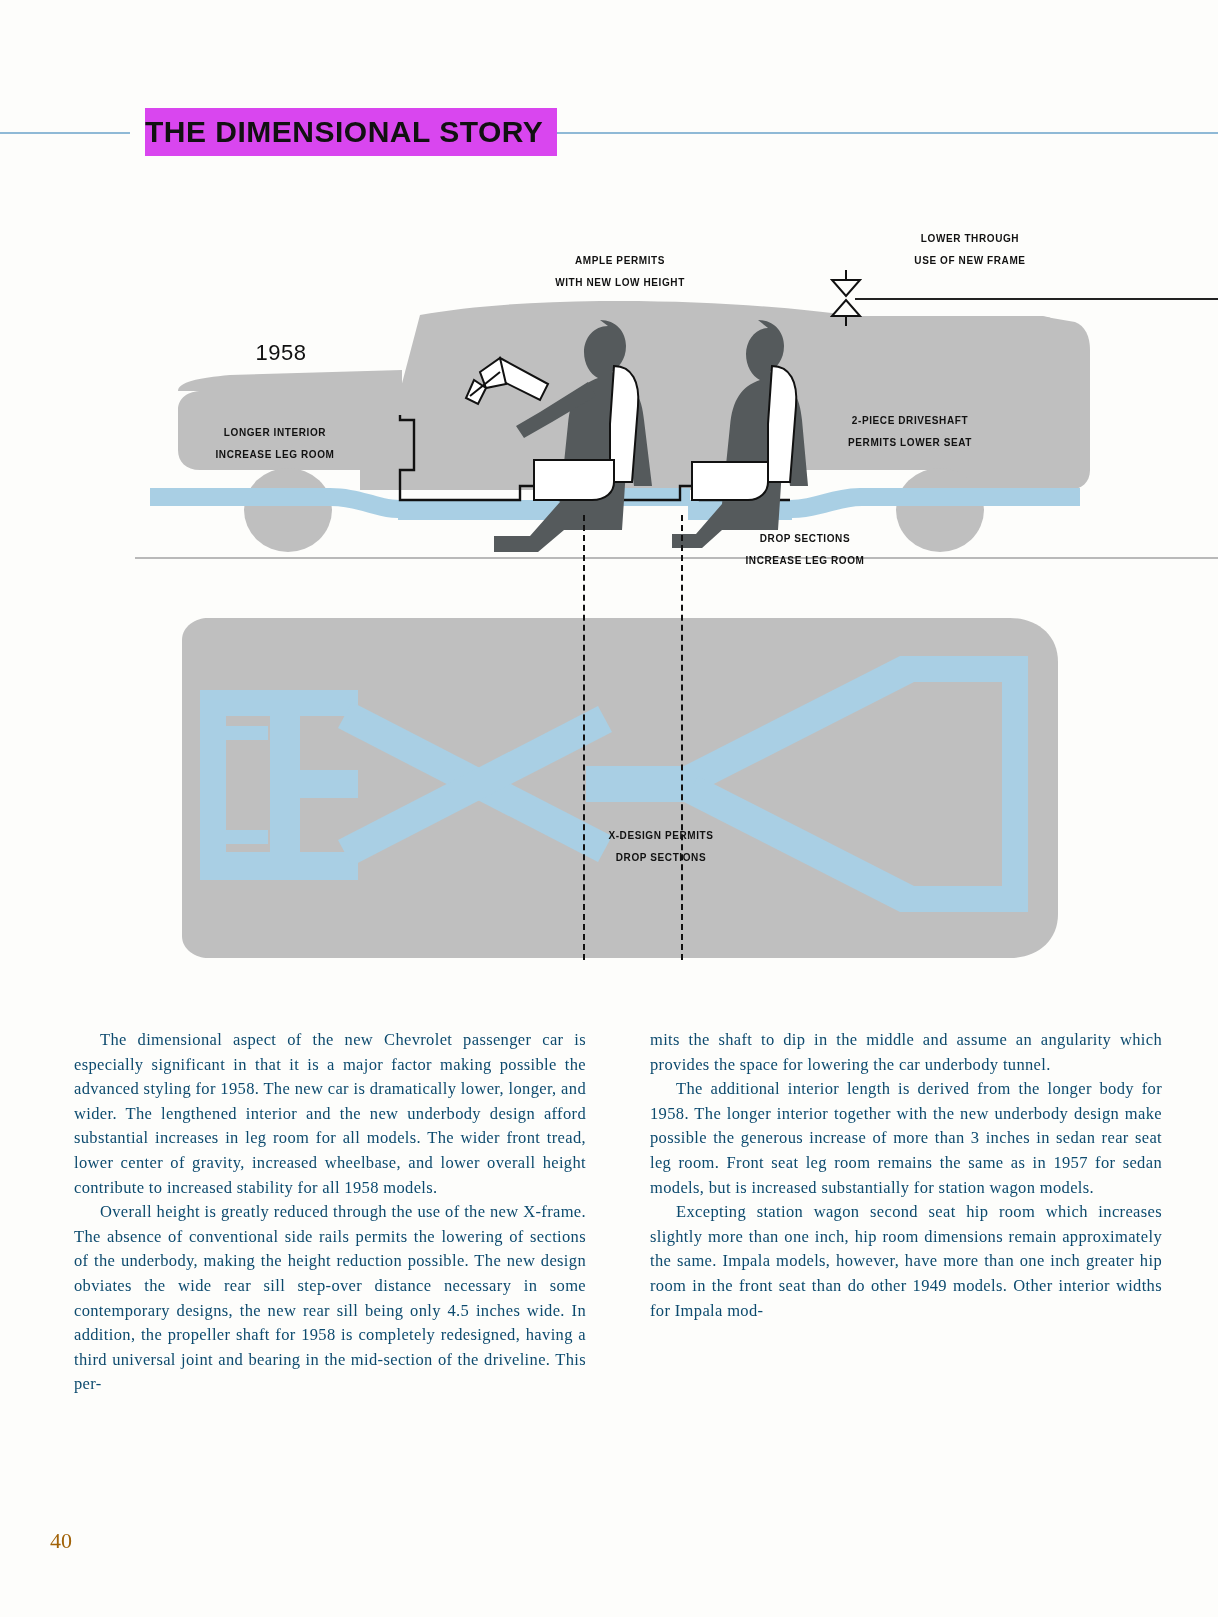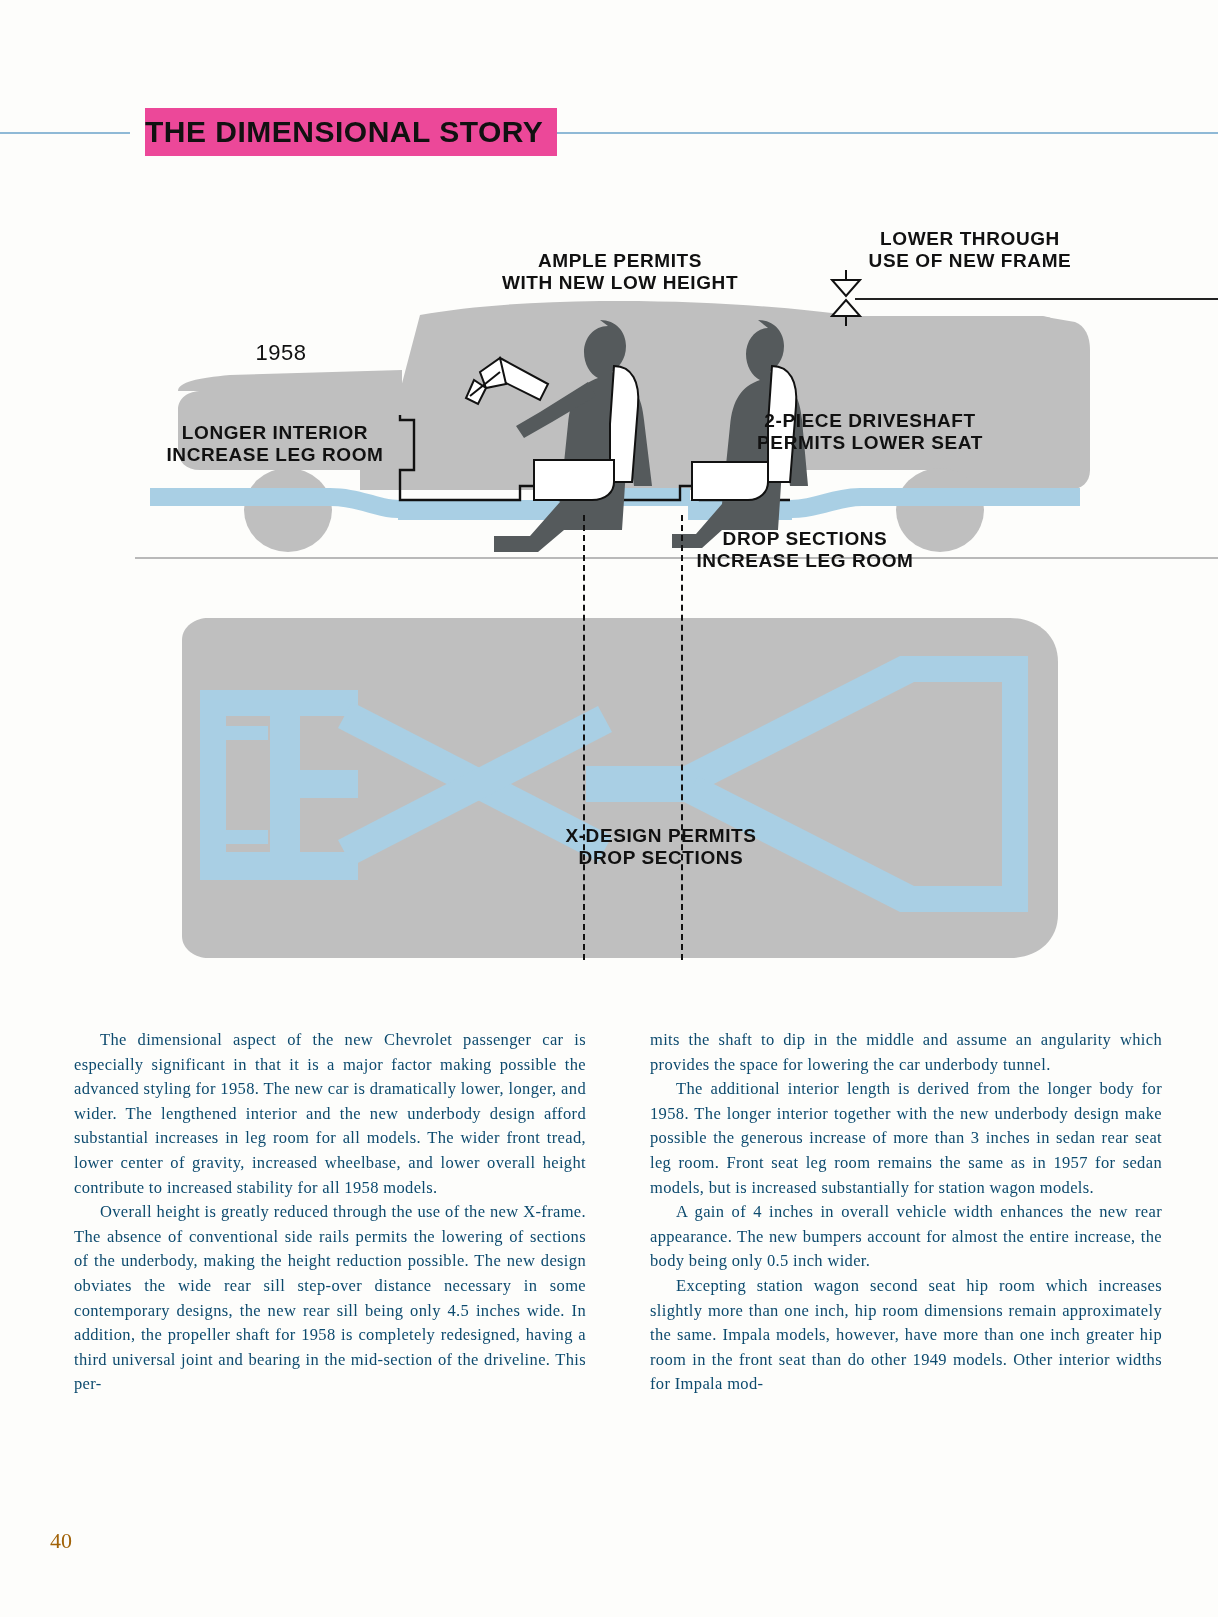--- a/index.html
+++ b/index.html
@@ -47,51 +47,51 @@
   }
   .header-title {
     position: absolute;
     left: 145px;
     top: 0px;
     font-family: "Liberation Sans", sans-serif;
     font-weight: bold;
     font-size: 30px;
     letter-spacing: 0.5px;
     color: #111;
-    background: #ec4899;
+    background: #d946ef;
     padding: 0 14px 0 0;
     line-height: 48px;
   }
 
   
   .figure {
     position: absolute;
     left: 0;
     top: 170px;
     width: 1218px;
     height: 830px;
   }
 
   .label {
     position: absolute;
     font-family: "Liberation Sans", sans-serif;
-    font-size: 19px;
+    font-size: 10px;
     font-weight: bold;
     letter-spacing: 0.6px;
     color: #111;
     text-align: center;
     line-height: 22px;
     white-space: pre-line;
   }
 
   .lbl-headroom   { left: 470px; top: 80px;  width: 300px; }
   .lbl-lowerframe { left: 830px; top: 58px;  width: 280px; }
   .lbl-year       { left: 236px; top: 172px; width: 90px; font-size: 22px; font-weight: normal; letter-spacing: 0.5px; }
   .lbl-legroom    { left: 160px; top: 252px; width: 230px; }
-  .lbl-driveshaft { left: 750px; top: 240px; width: 240px; }
+  .lbl-driveshaft { left: 790px; top: 240px; width: 240px; }
   .lbl-dropsec    { left: 680px; top: 358px; width: 250px; }
   .lbl-xdesign    { left: 536px; top: 655px; width: 250px; }
 
   .ground-line {
     position: absolute;
     left: 135px;
     top: 387px;
     width: 1083px;
     height: 2px;
     background: #b9b9b9;
@@ -405,20 +405,19 @@
   </div>
 
   <div class="columns">
     <div class="col col-left">
       <p>The dimensional aspect of the new Chevrolet passenger car is especially significant in that it is a major factor making possible the advanced styling for 1958.   The new car is dramatically lower, longer, and wider.   The lengthened interior and the new underbody design afford substantial increases in leg room for all models.   The wider front tread, lower center of gravity, increased wheelbase, and lower overall height contribute to increased stability for all 1958 models.</p>
       <p>Overall height is greatly reduced through the use of the new X-frame.   The absence of conventional side rails permits the lowering of sections of the underbody, making the height reduction possible. The new design obviates the wide rear sill step-over distance necessary in some contemporary designs, the new rear sill being only 4.5 inches wide.  In addition, the propeller shaft for 1958 is completely redesigned, having a third universal joint and bearing in the mid-section of the driveline.   This per-</p>
     </div>
     <div class="col col-right">
       <p class="noindent">mits the shaft to dip in the middle and assume an angularity which provides the space for lowering the car underbody tunnel.</p>
       <p>The additional interior length is derived from the longer body for 1958.   The longer interior together with the new underbody design make possible the generous increase of more than 3 inches in sedan rear seat leg room.   Front seat leg room remains the same as in 1957 for sedan models, but is increased substantially for station wagon models.</p>
-      <p>A gain of 4 inches in overall vehicle width enhances the new rear appearance.   The new bumpers account for almost the entire increase, the body being only 0.5 inch wider.</p>
       <p>Excepting station wagon second seat hip room which increases slightly more than one inch, hip room dimensions remain approximately the same. Impala models, however, have more than one inch greater hip room in the front seat than do other 1949 models.  Other interior widths for Impala mod-</p>
     </div>
   </div>
 
   <div class="page-number">40</div>
 
 </div>
 
 </body></html>

